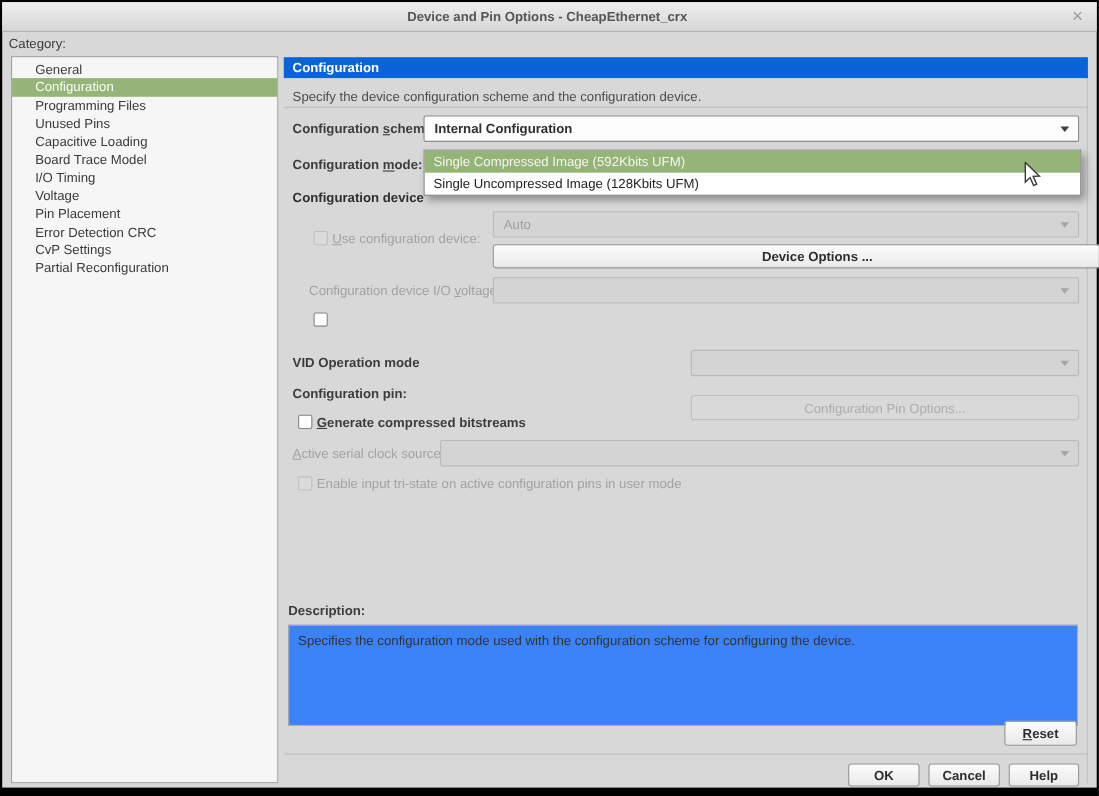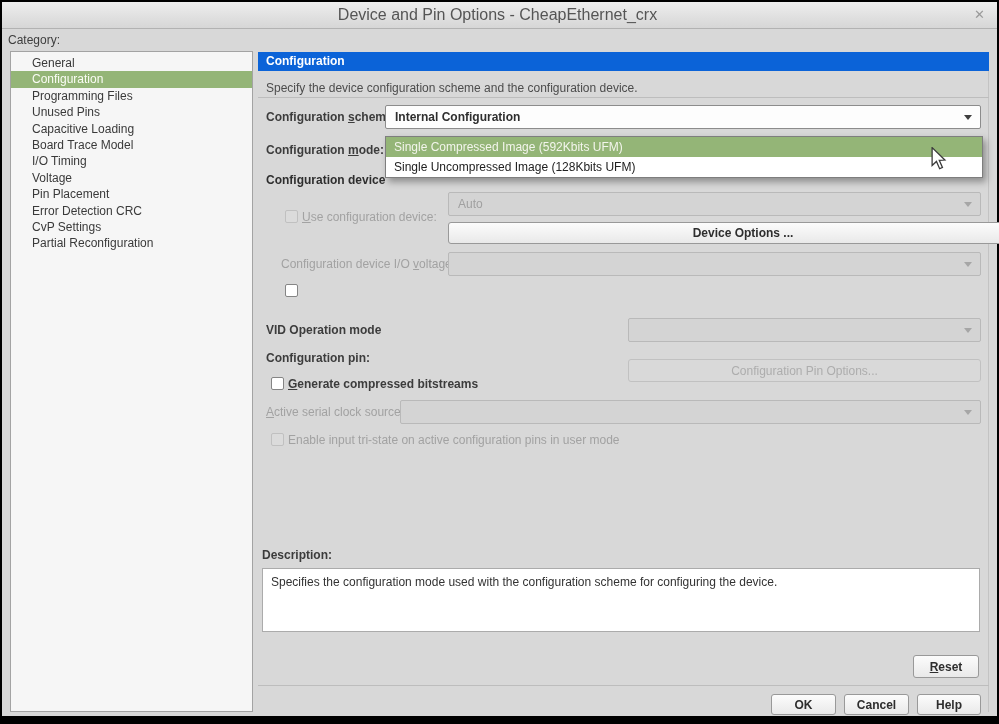--- a/index.html
+++ b/index.html
@@ -13,21 +13,21 @@
     background:#d8d8d8;
   }
   
   .titlebar{
     position:absolute;left:0;top:0;width:995px;height:26px;
     background:linear-gradient(#eeeeee,#d6d6d6);
     border-bottom:1px solid #b2b2b2;
   }
   .titlebar .title{
     position:absolute;left:0;right:4px;top:0;height:26px;line-height:26px;
-    text-align:center;font-weight:400;color:#555;font-size:16px;
+    text-align:center;font-weight:700;color:#555;font-size:12px;
   }
   .titlebar .close{
     position:absolute;right:12px;top:0;height:26px;line-height:26px;
     color:#9a9a9a;font-size:13px;font-weight:700;cursor:default;
   }
   
   .cat-label{position:absolute;left:6px;top:31px;color:#3d3d3d;}
   .cat-list{
     position:absolute;left:8px;top:49px;width:243px;height:661px;
     background:#f6f6f6;border:1px solid #a3a3a3;box-sizing:border-box;
@@ -92,22 +92,22 @@
     background:#fff;border:1px solid #7e7e7e;z-index:20;
     box-shadow:3px 4px 7px rgba(0,0,0,0.35);
   }
   .popup .opt{
     height:20px;line-height:20px;padding-left:8px;color:#222;white-space:nowrap;
     cursor:default;
   }
   .popup .opt.hl{background:#94b577;color:#f3f5ec;}
   
   .desc-box{
-    position:absolute;left:260px;top:566px;width:718px;height:64px;
-    background:#ffffff;border:1px solid #ababab;box-sizing:border-box;
+    position:absolute;left:260px;top:566px;width:718px;height:92px;
+    background:#3b82f6;border:1px solid #ababab;box-sizing:border-box;
     padding:6px 8px;color:#333;
   }
   
   .cursor{position:absolute;left:928px;top:145px;z-index:30;}
 </style>
 </head>
 <body>
 
 <div class="dialog">
 

